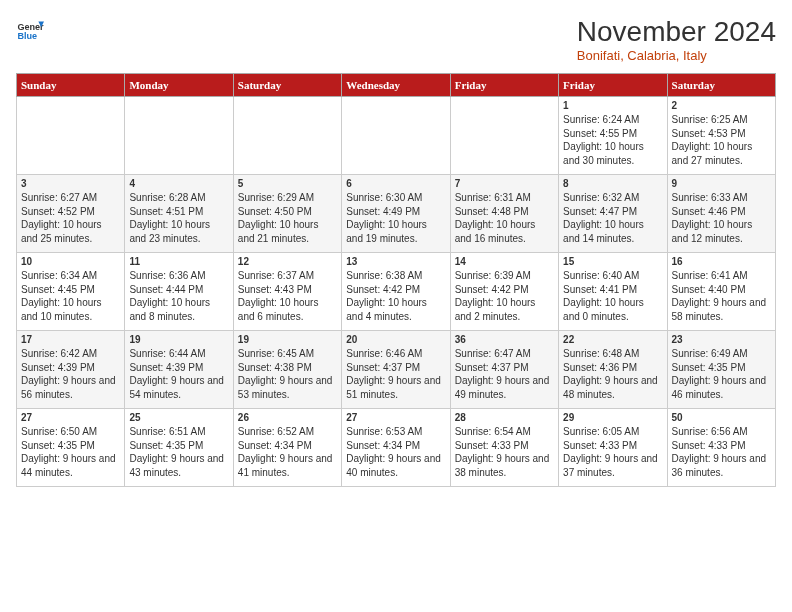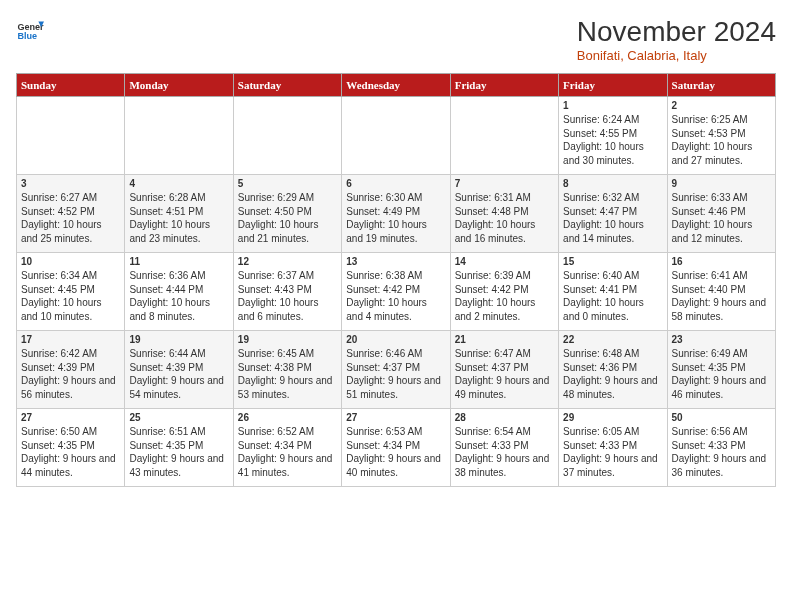--- a/index.html
+++ b/index.html
@@ -234,21 +234,21 @@
 Sunset: 4:38 PM
 Daylight: 9 hours and 53 minutes.</div>
           </td>
           <td>
             <div class="day-num">20</div>
             <div class="cell-text">Sunrise: 6:46 AM
 Sunset: 4:37 PM
 Daylight: 9 hours and 51 minutes.</div>
           </td>
           <td>
-            <div class="day-num">21</div>
+            <div class="day-num">36</div>
             <div class="cell-text">Sunrise: 6:47 AM
 Sunset: 4:37 PM
 Daylight: 9 hours and 49 minutes.</div>
           </td>
           <td>
             <div class="day-num">22</div>
             <div class="cell-text">Sunrise: 6:48 AM
 Sunset: 4:36 PM
 Daylight: 9 hours and 48 minutes.</div>
           </td>

